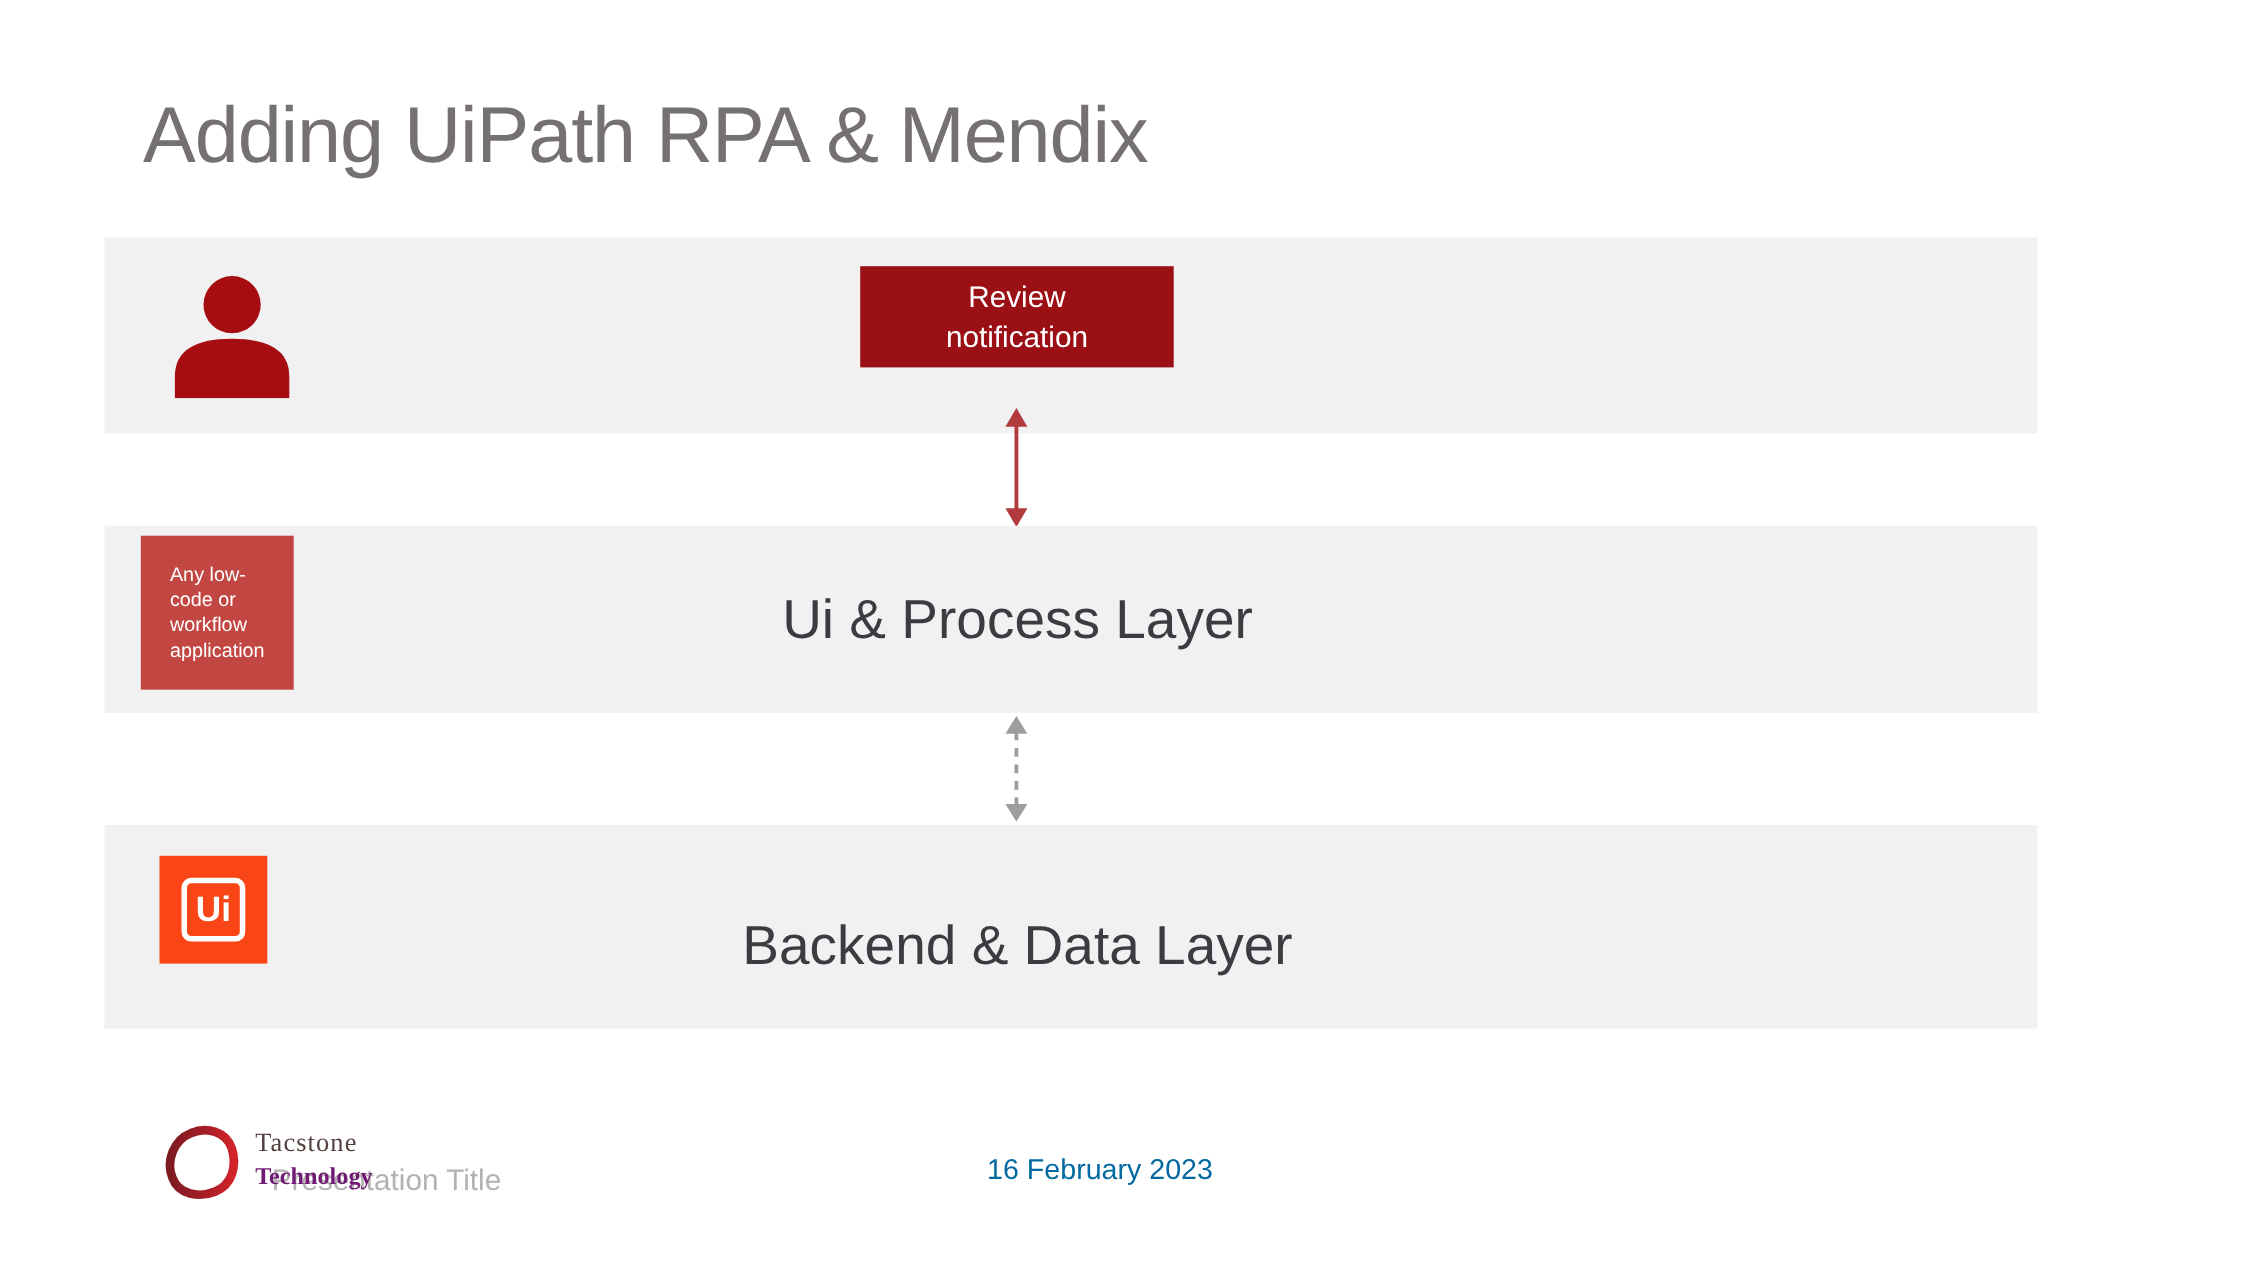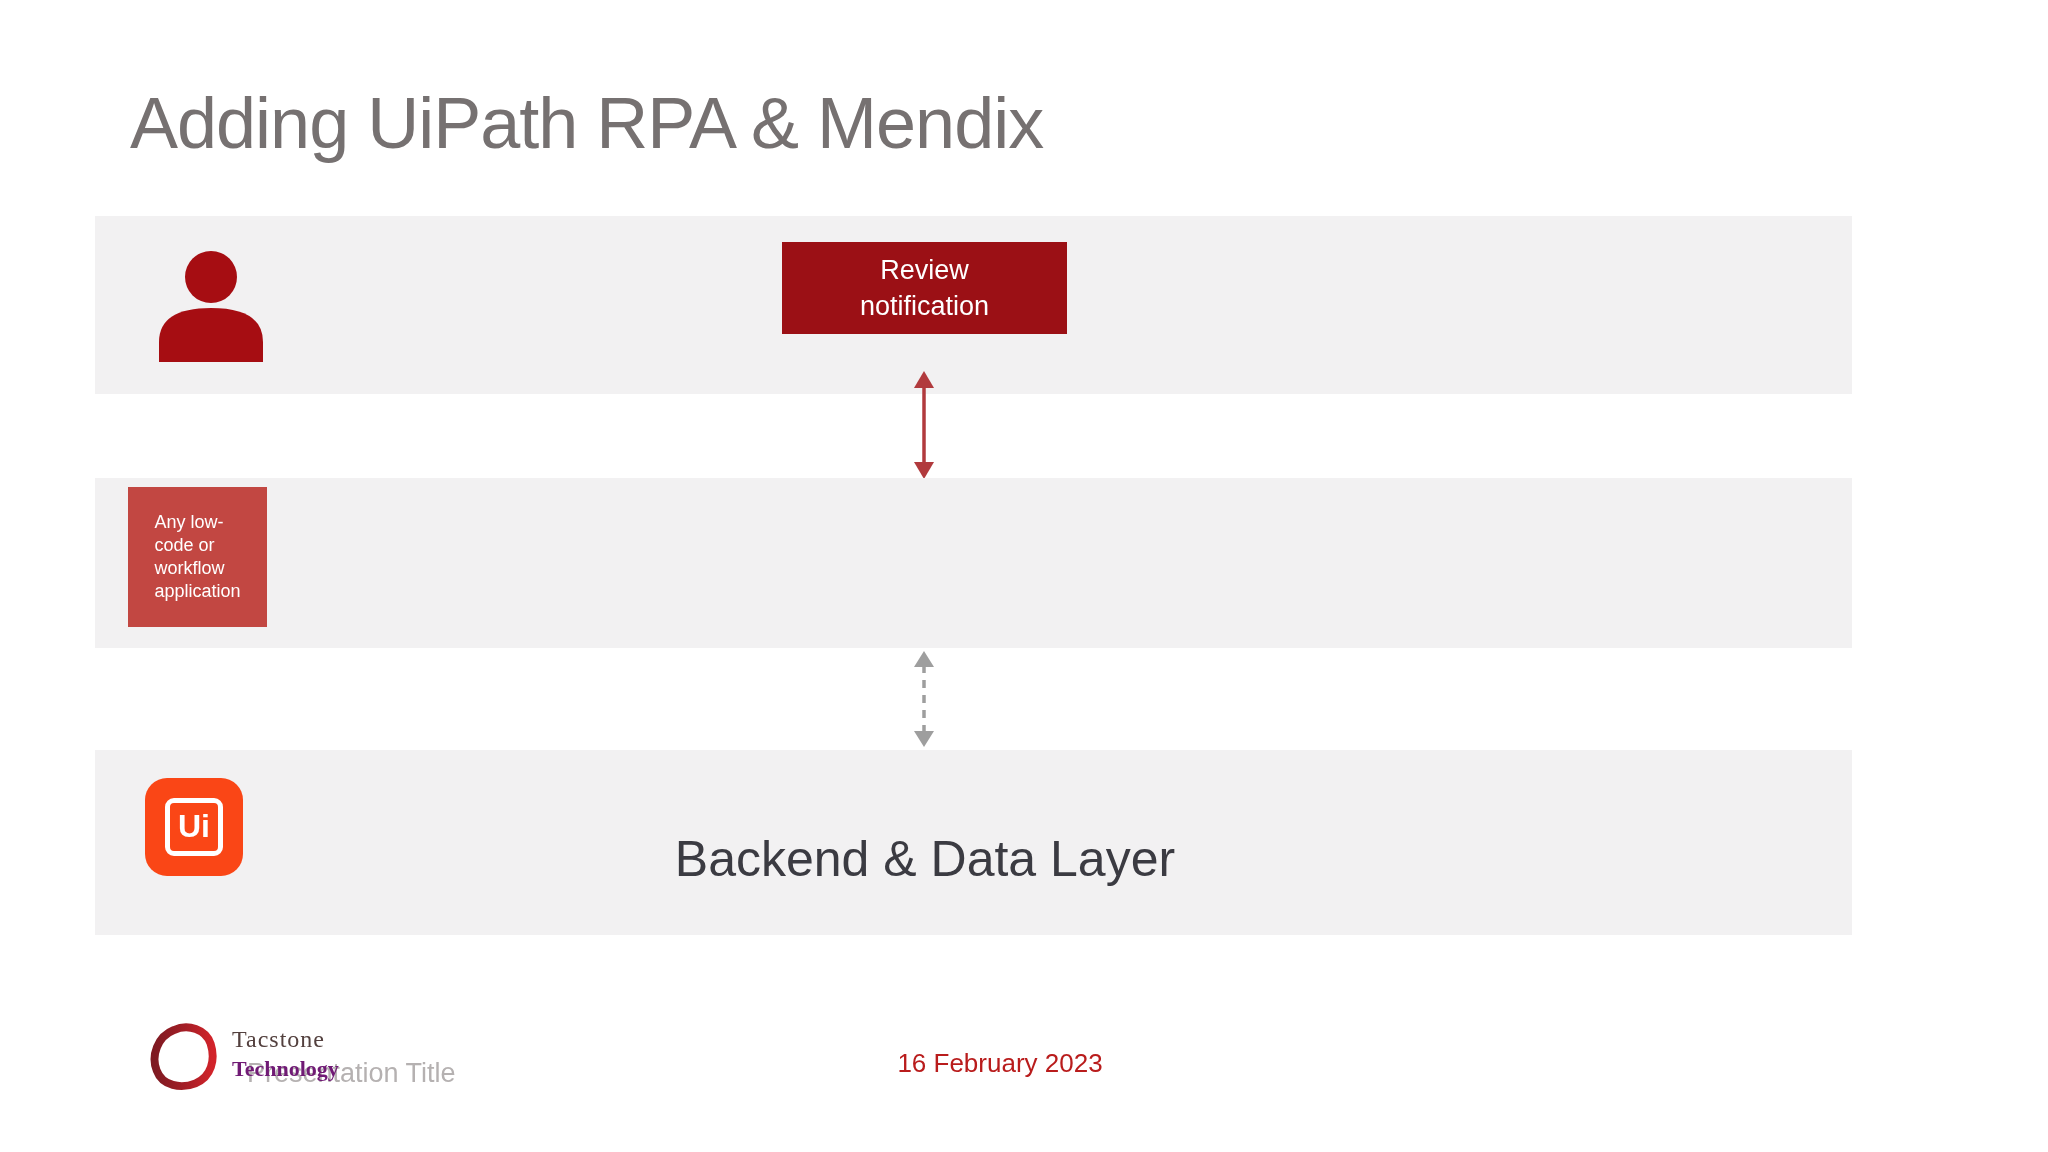--- a/index.html
+++ b/index.html
@@ -55,21 +55,21 @@
   }
   .layer-label-wrap.ui-process { top: 478px; height: 170px; }
   .layer-label-wrap.backend    { top: 750px; height: 217px; }
   .layer-label {
     font-size: 50px; color: #3B3B42; letter-spacing: 0px; white-space: nowrap;
   }
 
   .uipath-logo {
     position: absolute; left: 145px; top: 778px; width: 98px; height: 98px;
     background: #FA4616;
-    display: flex; align-items: center; justify-content: center; border-radius: 22px;
+    display: flex; align-items: center; justify-content: center;
   }
   .uipath-inner {
     width: 58px; height: 58px; border: 5px solid #FFFFFF; border-radius: 9px;
     display: flex; align-items: center; justify-content: center;
   }
   .uipath-inner span {
     color: #FFFFFF; font-size: 32px; font-weight: 700; letter-spacing: 0px;
     transform: translateY(-1px);
   }
 
@@ -85,21 +85,21 @@
     color: #701a75; line-height: 33px; letter-spacing: 0px;
   }
 
   .presentation-placeholder {
     position: absolute; left: 247px; top: 1058px; z-index: 1;
     font-size: 27px; color: #B5B1B1; white-space: nowrap;
   }
 
   .footer-date {
     position: absolute; left: 1000px; top: 1048px; transform: translateX(-50%);
-    font-size: 26px; color: #b91c1c; white-space: nowrap;
+    font-size: 26px; color: #0369a1; white-space: nowrap;
   }
 </style>
 </head>
 <body>
 
 <div class="slide">
 
   <h1 class="page-title">Adding UiPath RPA &amp; Mendix</h1>
 
   <section class="band band-1"></section>
@@ -122,20 +122,23 @@
     </svg>
   </span>
 
   <section class="band band-2"></section>
 
   <div class="side-box">Any low-
 code or
 workflow
 application</div>
 
+  <div class="layer-label-wrap ui-process">
+    <span class="layer-label">Ui &amp; Process Layer</span>
+  </div>
 
   <span class="connector connector-dashed">
     <svg width="30" height="96" viewBox="0 0 30 96" aria-hidden="true">
       <line x1="15" y1="14" x2="15" y2="82" stroke="#9E9E9E" stroke-width="3.5" stroke-dasharray="8 7"></line>
       <polygon points="15,0 25,16 5,16" fill="#9E9E9E"></polygon>
       <polygon points="15,96 25,80 5,80" fill="#9E9E9E"></polygon>
     </svg>
   </span>
 
   <section class="band band-3"></section>

